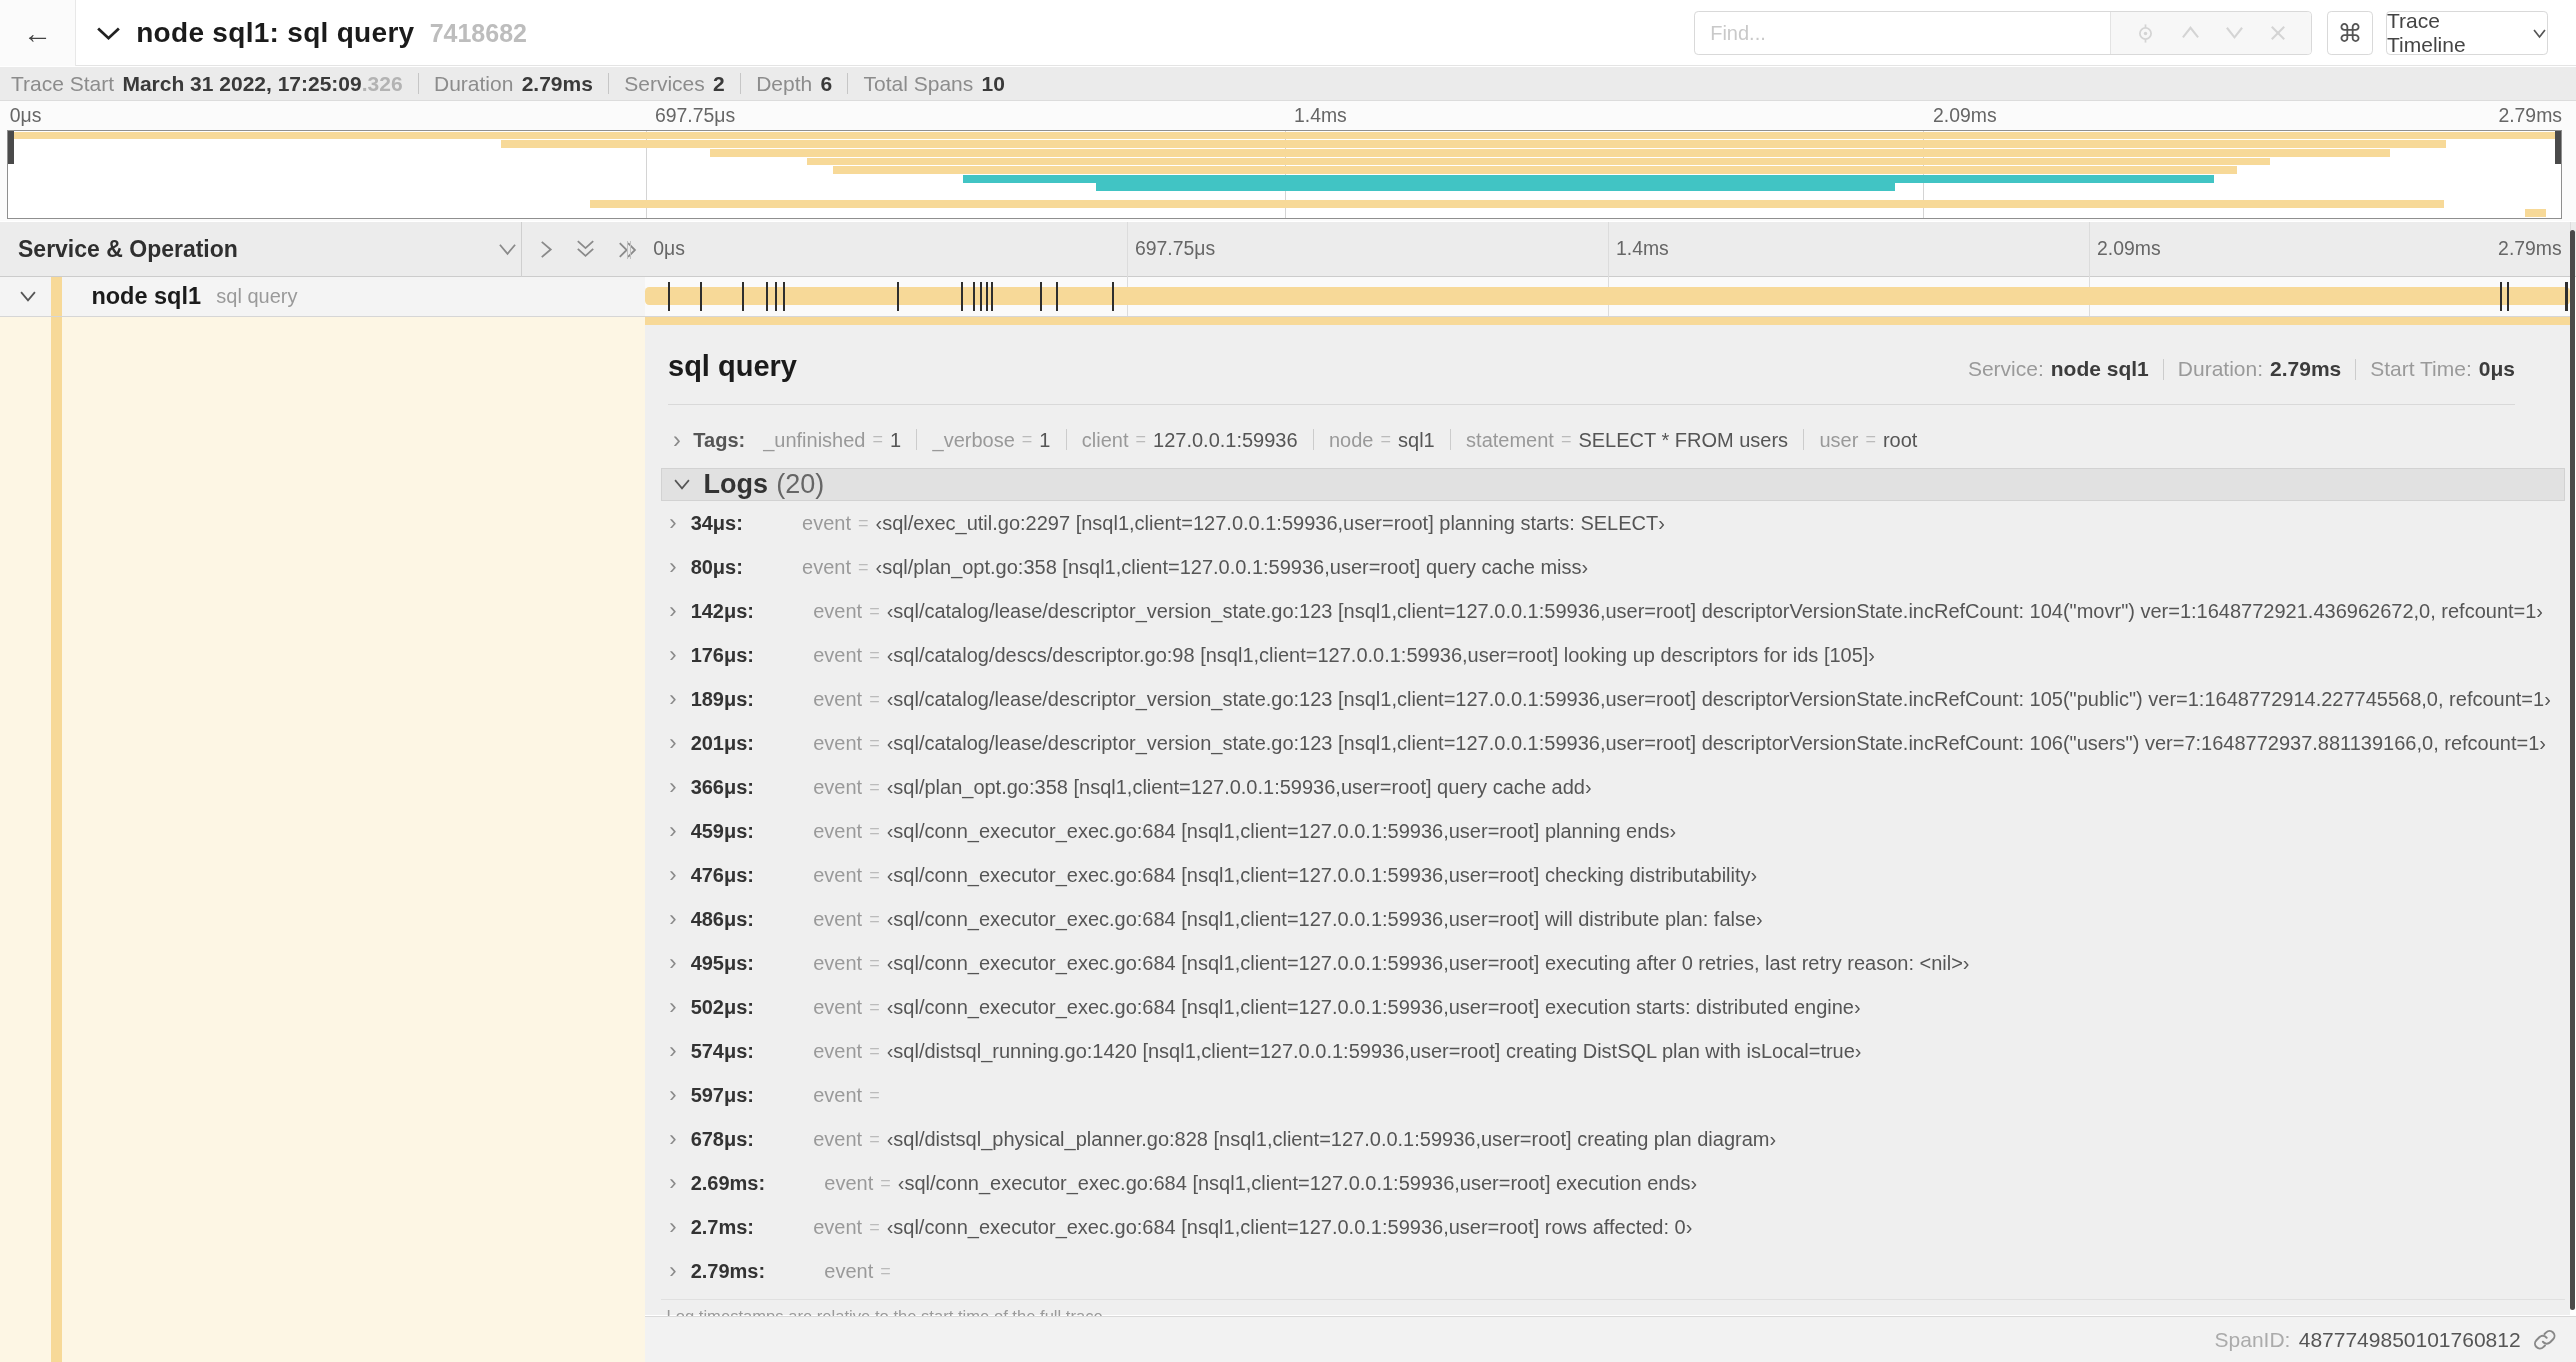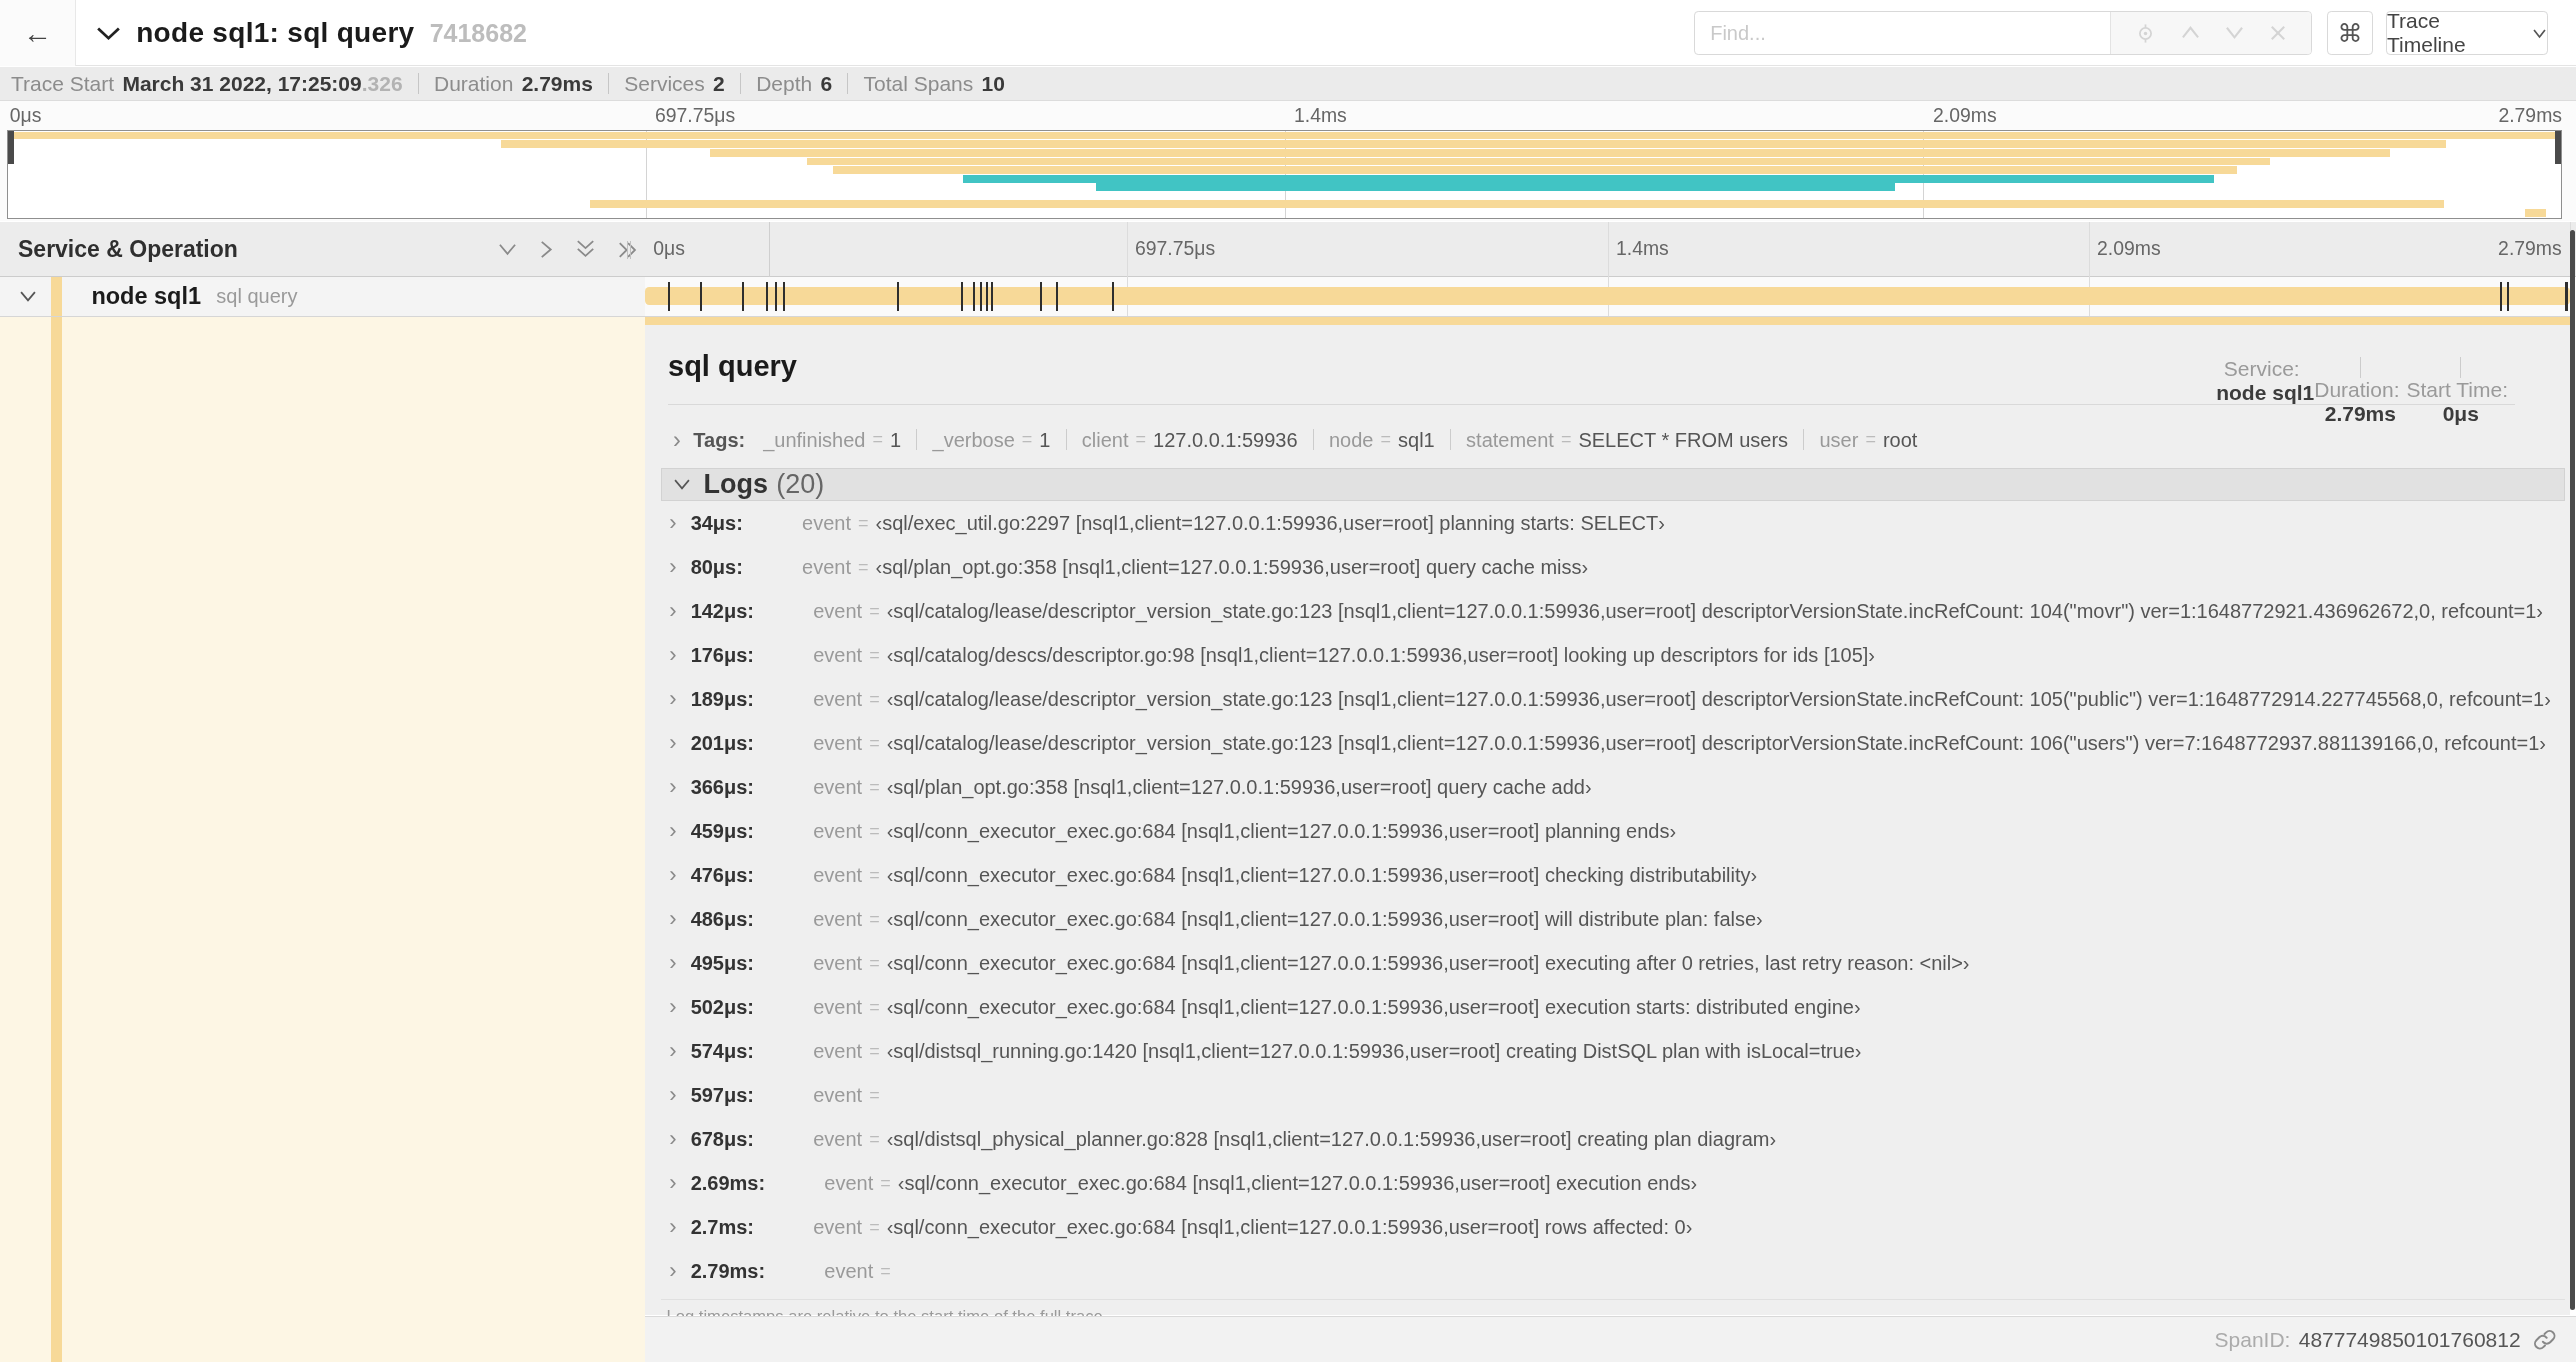--- a/index.html
+++ b/index.html
@@ -48,21 +48,21 @@
   .mm-labels .tick { position:absolute; top:0; }
   .mm-canvas { position:absolute; left:7px; top:29px; width:2555px; height:89px; background:#fff;
                border:1.4px solid #8f8f8f; overflow:hidden; }
   .mm-grid { position:absolute; top:0; height:100%; width:0.7px; background:#d4d4d4; }
   .mm-bar { position:absolute; height:7.6px; }
   .mm-handle { position:absolute; top:0; width:6.2px; height:33px; background:#4a4a4a; z-index:3; }
 
   
   .th-row { position:absolute; left:0; top:222px; width:2576px; height:55px; background:#ececec;
             border-bottom:0.7px solid #cccccc; }
-  .th-left { position:absolute; left:0; top:0; width:770px; height:55px; border-right:0.7px solid #cfcfcf;
+  .th-left { position:absolute; left:0; top:0; width:522px; height:55px; border-right:0.7px solid #cfcfcf;
              display:flex; align-items:center; }
   .th-title { font-size:23px; font-weight:bold; color:#2f2f2f; margin-left:18px; }
   .th-icons { position:absolute; left:497px; top:0; height:55px; display:flex; align-items:center; gap:21px; }
   .grip { position:absolute; left:627px; top:18.7px; width:4.2px; height:18px;
           border-left:1.4px solid #c0c0c0; border-right:1.4px solid #c0c0c0; cursor:col-resize; }
   .ruler { position:absolute; left:645px; top:0; width:1925px; height:55px; font-size:19.4px; color:#666; }
   .ruler .tick { position:absolute; top:15.2px; }
   .grid-v { position:absolute; top:222px; width:0.7px; height:94px; background:#dcdcdc; z-index:1; }
 
   
@@ -79,21 +79,21 @@
 
   
   .detail-left { position:absolute; left:0; top:316px; width:645px; height:1046px; background:#fdf6e4;
                  border-top:0.7px solid #d6d6d6; }
   .detail-accent-v { position:absolute; left:51px; top:0; width:11px; height:100%; }
   .detail { position:absolute; left:645px; top:316px; width:1925px; height:999px; background:#efefef;
             border-top:0.7px solid #d6d6d6; }
   .detail-accent-h { position:absolute; left:0; top:0; width:100%; height:8.3px; }
   .d-title { position:absolute; left:23px; top:33px; font-size:29px; font-weight:bold; color:#1b1b1b; }
   .d-meta { position:absolute; right:55px; top:40px; display:flex; font-size:21px; }
-  .d-meta .m { display:flex; align-items:center;flex-direction:column; }
+  .d-meta .m { display:flex; align-items:center; }
   .d-meta .m + .m::before { content:""; border-left:0.7px solid #cccccc; height:21px; margin:0 14px; }
   .d-meta .lb { color:#9a9a9a; margin-right:7px; }
   .d-meta .vl { color:#3c3c3c; font-weight:bold; }
   .d-div { position:absolute; left:23px; right:55px; top:87px; border-top:0.7px solid #d9d9d9; }
   .tags-row { position:absolute; left:28px; top:104px; right:55px; height:39px; display:flex;
               align-items:center; font-size:20px; }
   .tags-chev { color:#8a8a8a; font-size:23.5px; margin-right:12.5px; }
   .tags-lb { font-weight:bold; color:#555; margin-right:18px; }
   .tag { display:flex; align-items:flex-start; }
   .tag + .tag::before { content:""; border-left:0.7px solid #cccccc; height:21px; margin:0 15.2px; }

